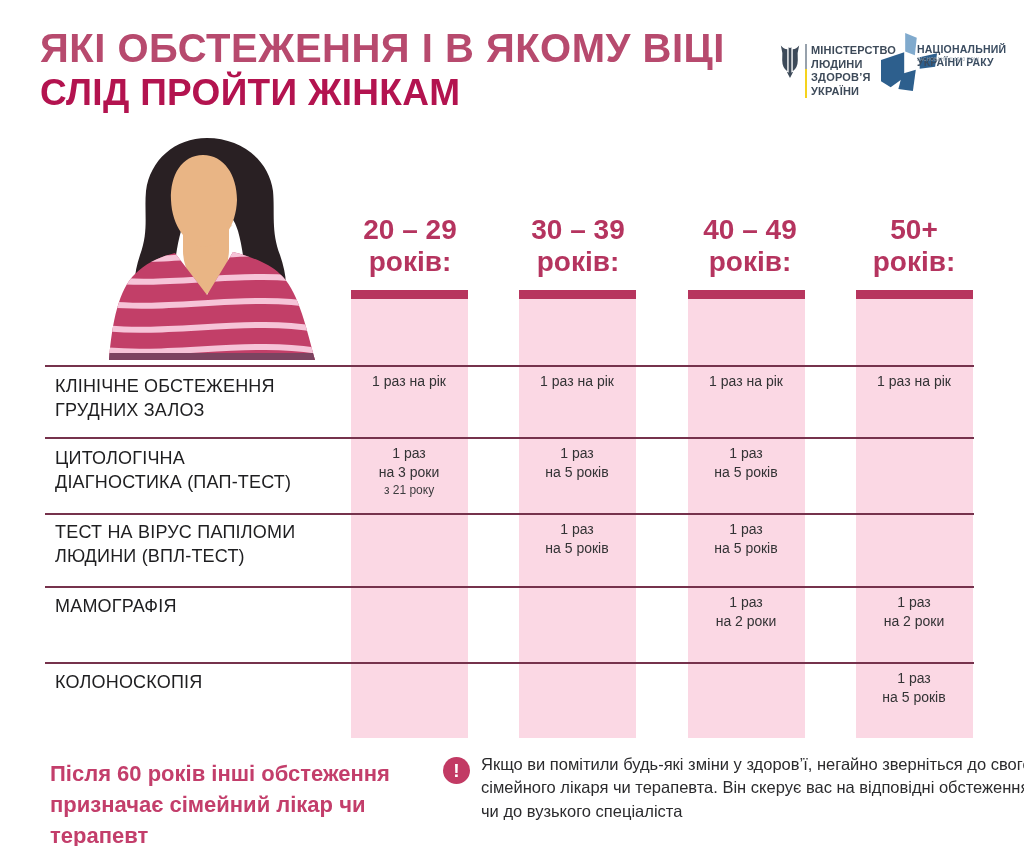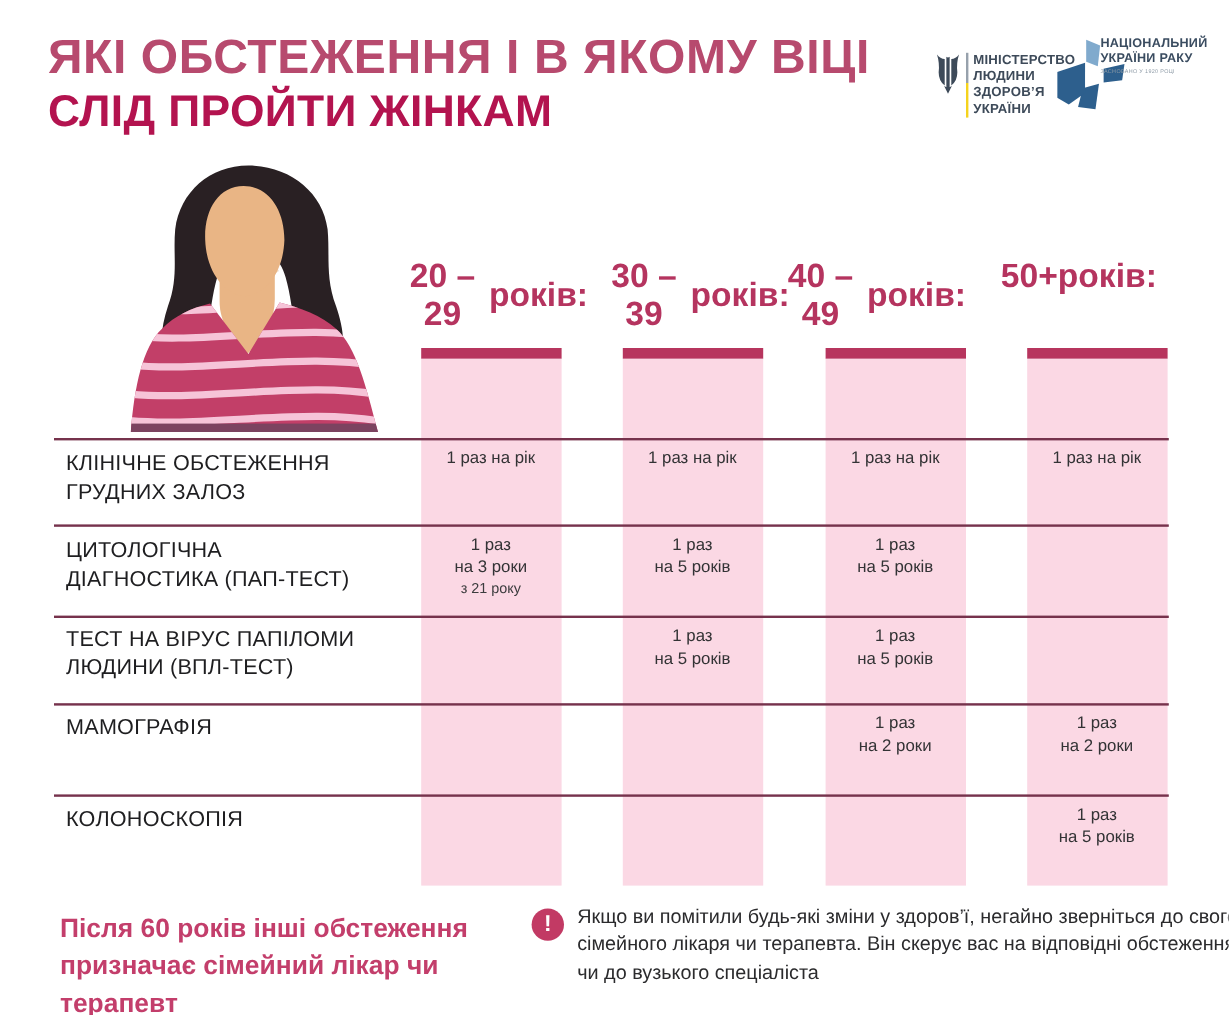--- a/index.html
+++ b/index.html
@@ -11,24 +11,24 @@
   .pre{white-space:pre-line;}
   
   .title-1{left:40px;top:26px;font-size:40px;font-weight:600;letter-spacing:.5px;color:#b74a6e;}
   .title-2{left:40px;top:72px;font-size:37px;font-weight:800;letter-spacing:.3px;color:#b3134f;}
   
   .moh{left:779px;top:44px;display:flex;align-items:flex-start;gap:4px;}
   .moh-divider{width:2px;height:54px;background:linear-gradient(#97a1ac 0 46%,#f5d31d 46% 100%);}
   .moh-text{font-size:11px;line-height:13.5px;font-weight:700;color:#3d4a59;letter-spacing:.2px;}
   
   .nci{left:877px;top:28px;width:146px;height:70px;}
-  .nci-text{position:absolute;left:40px;top:2px;font-size:10.5px;line-height:12.5px;font-weight:700;color:#3a4c60;letter-spacing:.2px;}
+  .nci-text{position:absolute;left:40px;top:15px;font-size:10.5px;line-height:12.5px;font-weight:700;color:#3a4c60;letter-spacing:.2px;}
   .nci-tagline{position:absolute;left:40px;top:29px;font-size:4.5px;color:#8d9aa6;letter-spacing:.3px;}
   
-  .agehead{top:214px;width:160px;display:flex;align-items:center;
+  .agehead{top:214px;width:160px;display:flex;flex-direction:column;align-items:center;
     font-size:28px;line-height:1.15;font-weight:700;color:#b5345f;text-align:center;}
   .bar{top:290px;width:117px;height:9px;background:#b7355e;}
   .pinkcol{top:299px;width:117px;height:439px;background:#fbd8e4;}
   .divider{left:45px;width:929px;height:1.6px;background:#76324c;}
   .rowlabel{left:55px;width:312px;font-size:18px;line-height:1.35;font-weight:400;
     color:#1e1e20;letter-spacing:.2px;}
   .cell{width:150px;text-align:center;font-size:14px;line-height:1.35;color:#333335;}
   .cellnote{width:150px;text-align:center;font-size:12px;color:#3c3c3e;}
   
   .footnote-left{left:50px;top:758px;width:380px;font-size:22px;line-height:1.42;font-weight:700;color:#c33e6b;}
@@ -108,21 +108,21 @@
   </svg>
 
   <div class="abs agehead" style="left:330px">
     <span>20 – 29</span>
     <span>років:</span>
   </div>
   <div class="abs agehead" style="left:498px">
     <span>30 – 39</span>
     <span>років:</span>
   </div>
-  <div class="abs agehead" style="left:645px">
+  <div class="abs agehead" style="left:670px">
     <span>40 – 49</span>
     <span>років:</span>
   </div>
   <div class="abs agehead" style="left:834px">
     <span>50+</span>
     <span>років:</span>
   </div>
 
   <div class="abs bar" style="left:351px"></div>
   <div class="abs bar" style="left:519px"></div>

